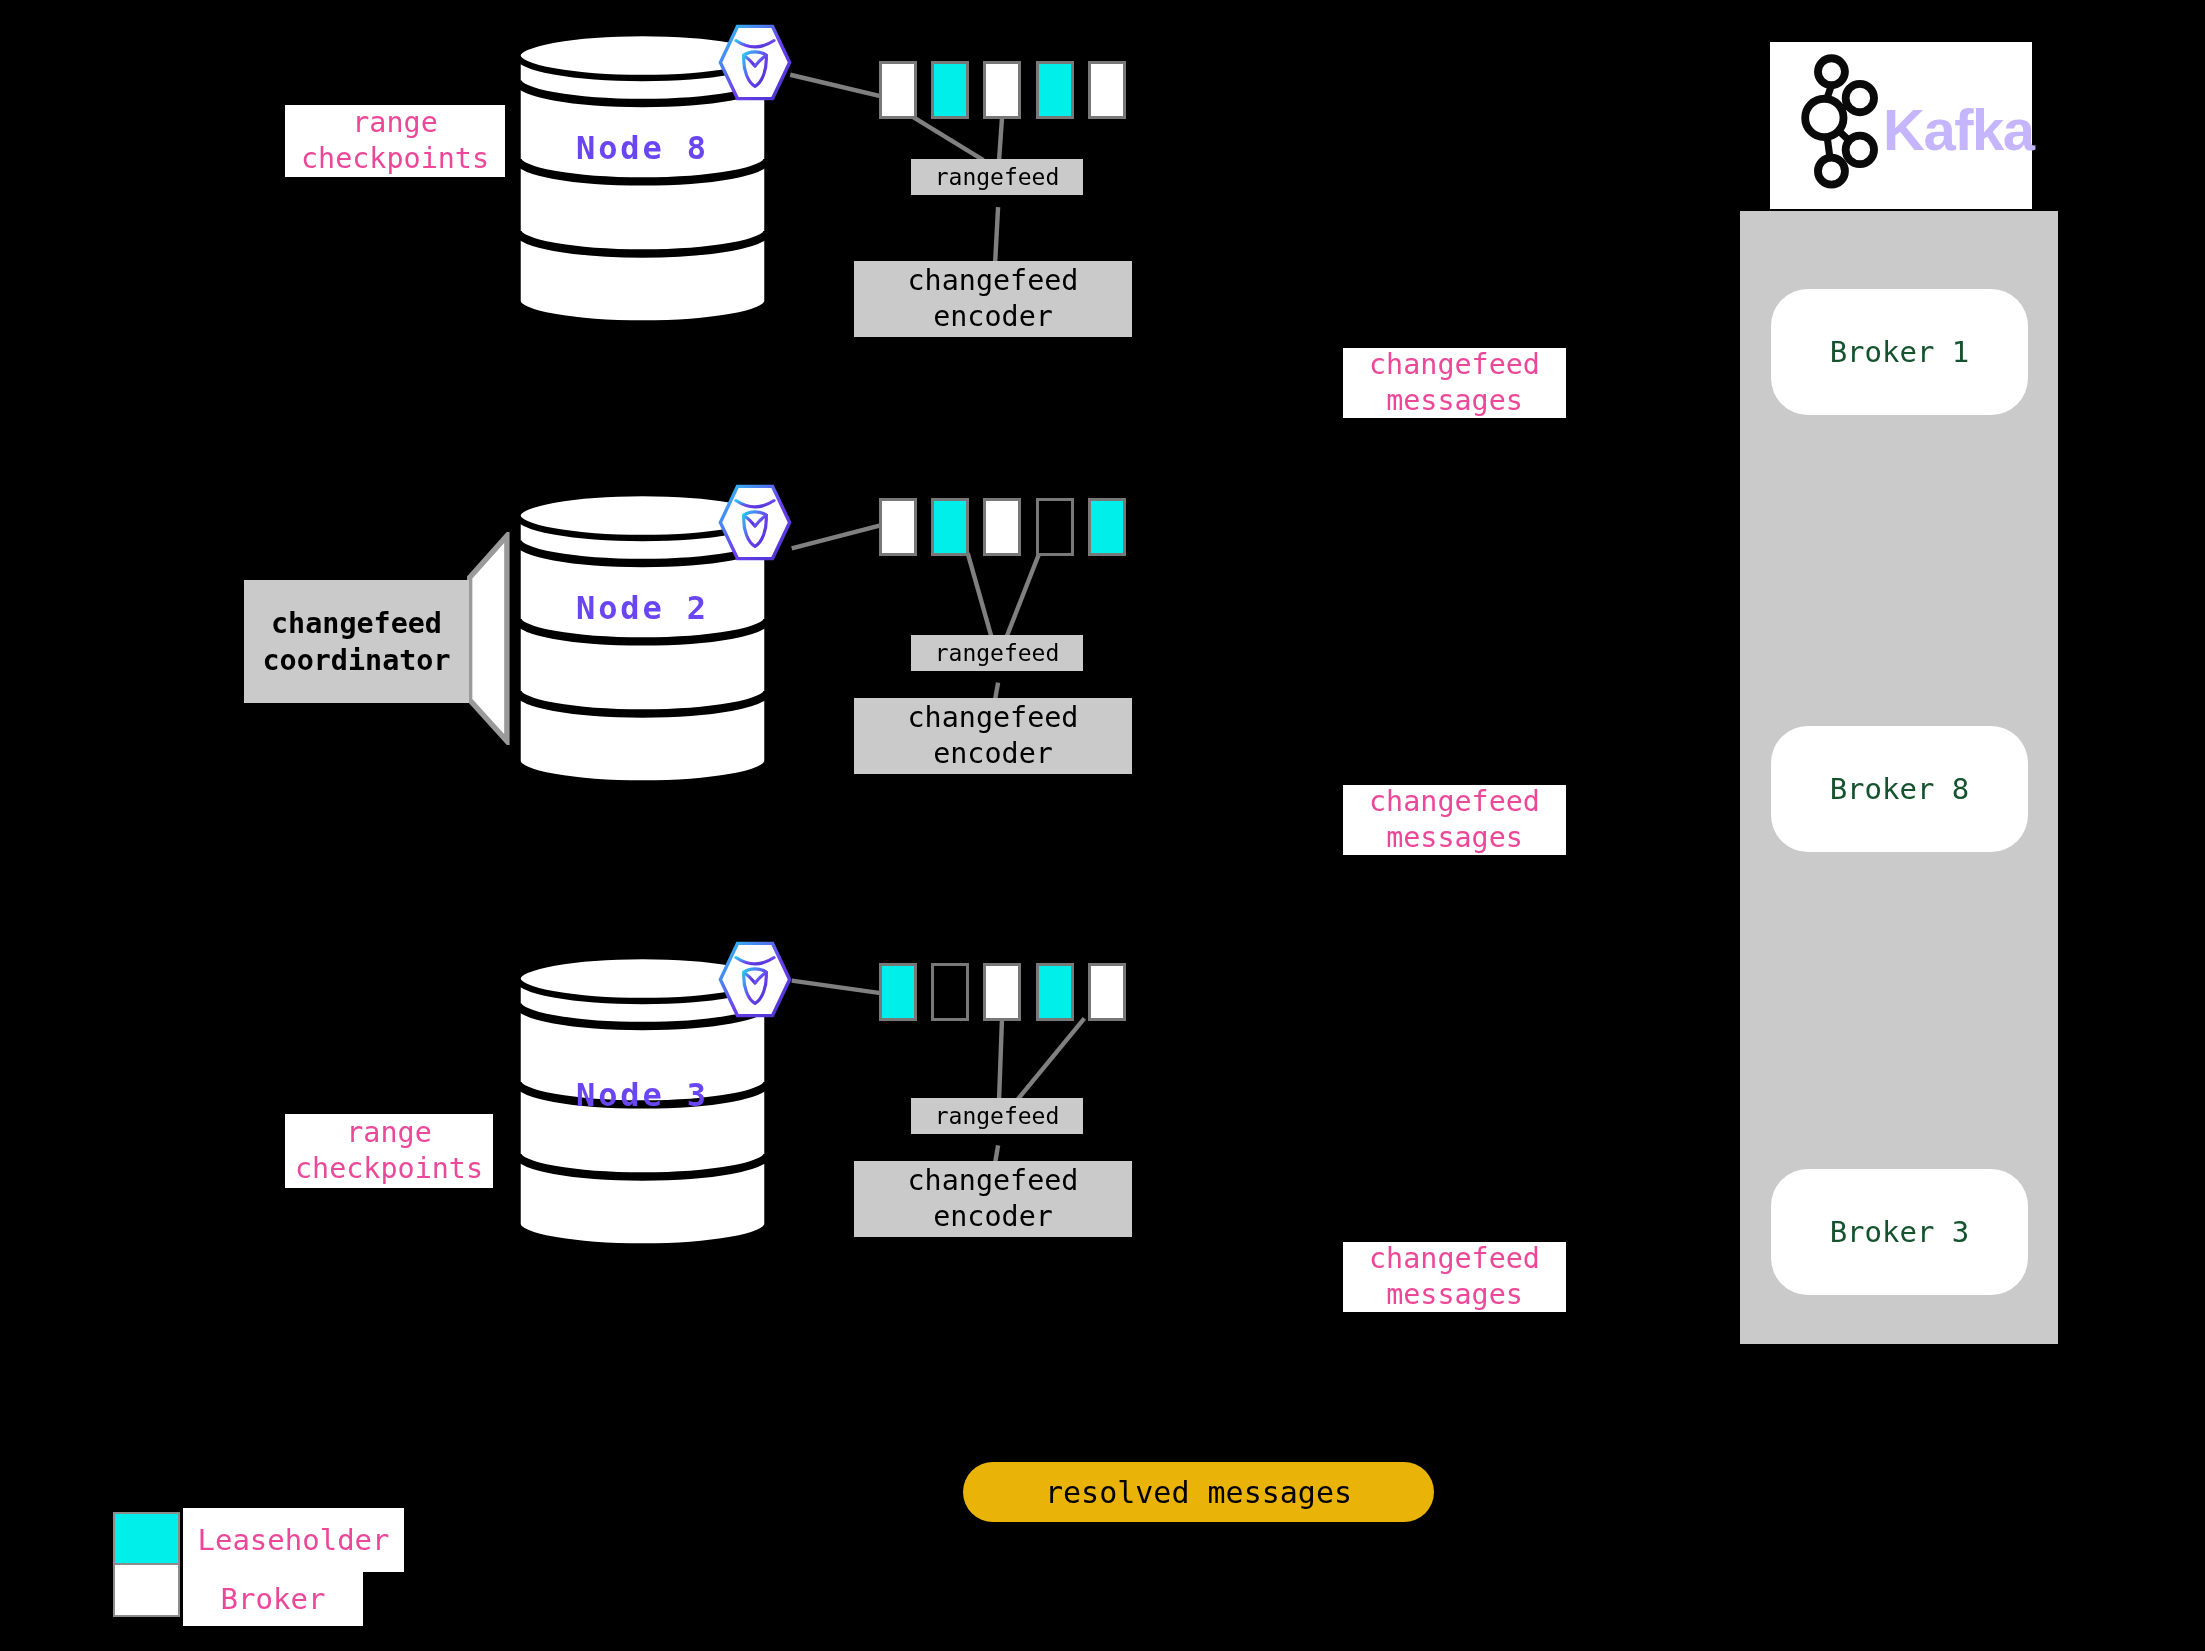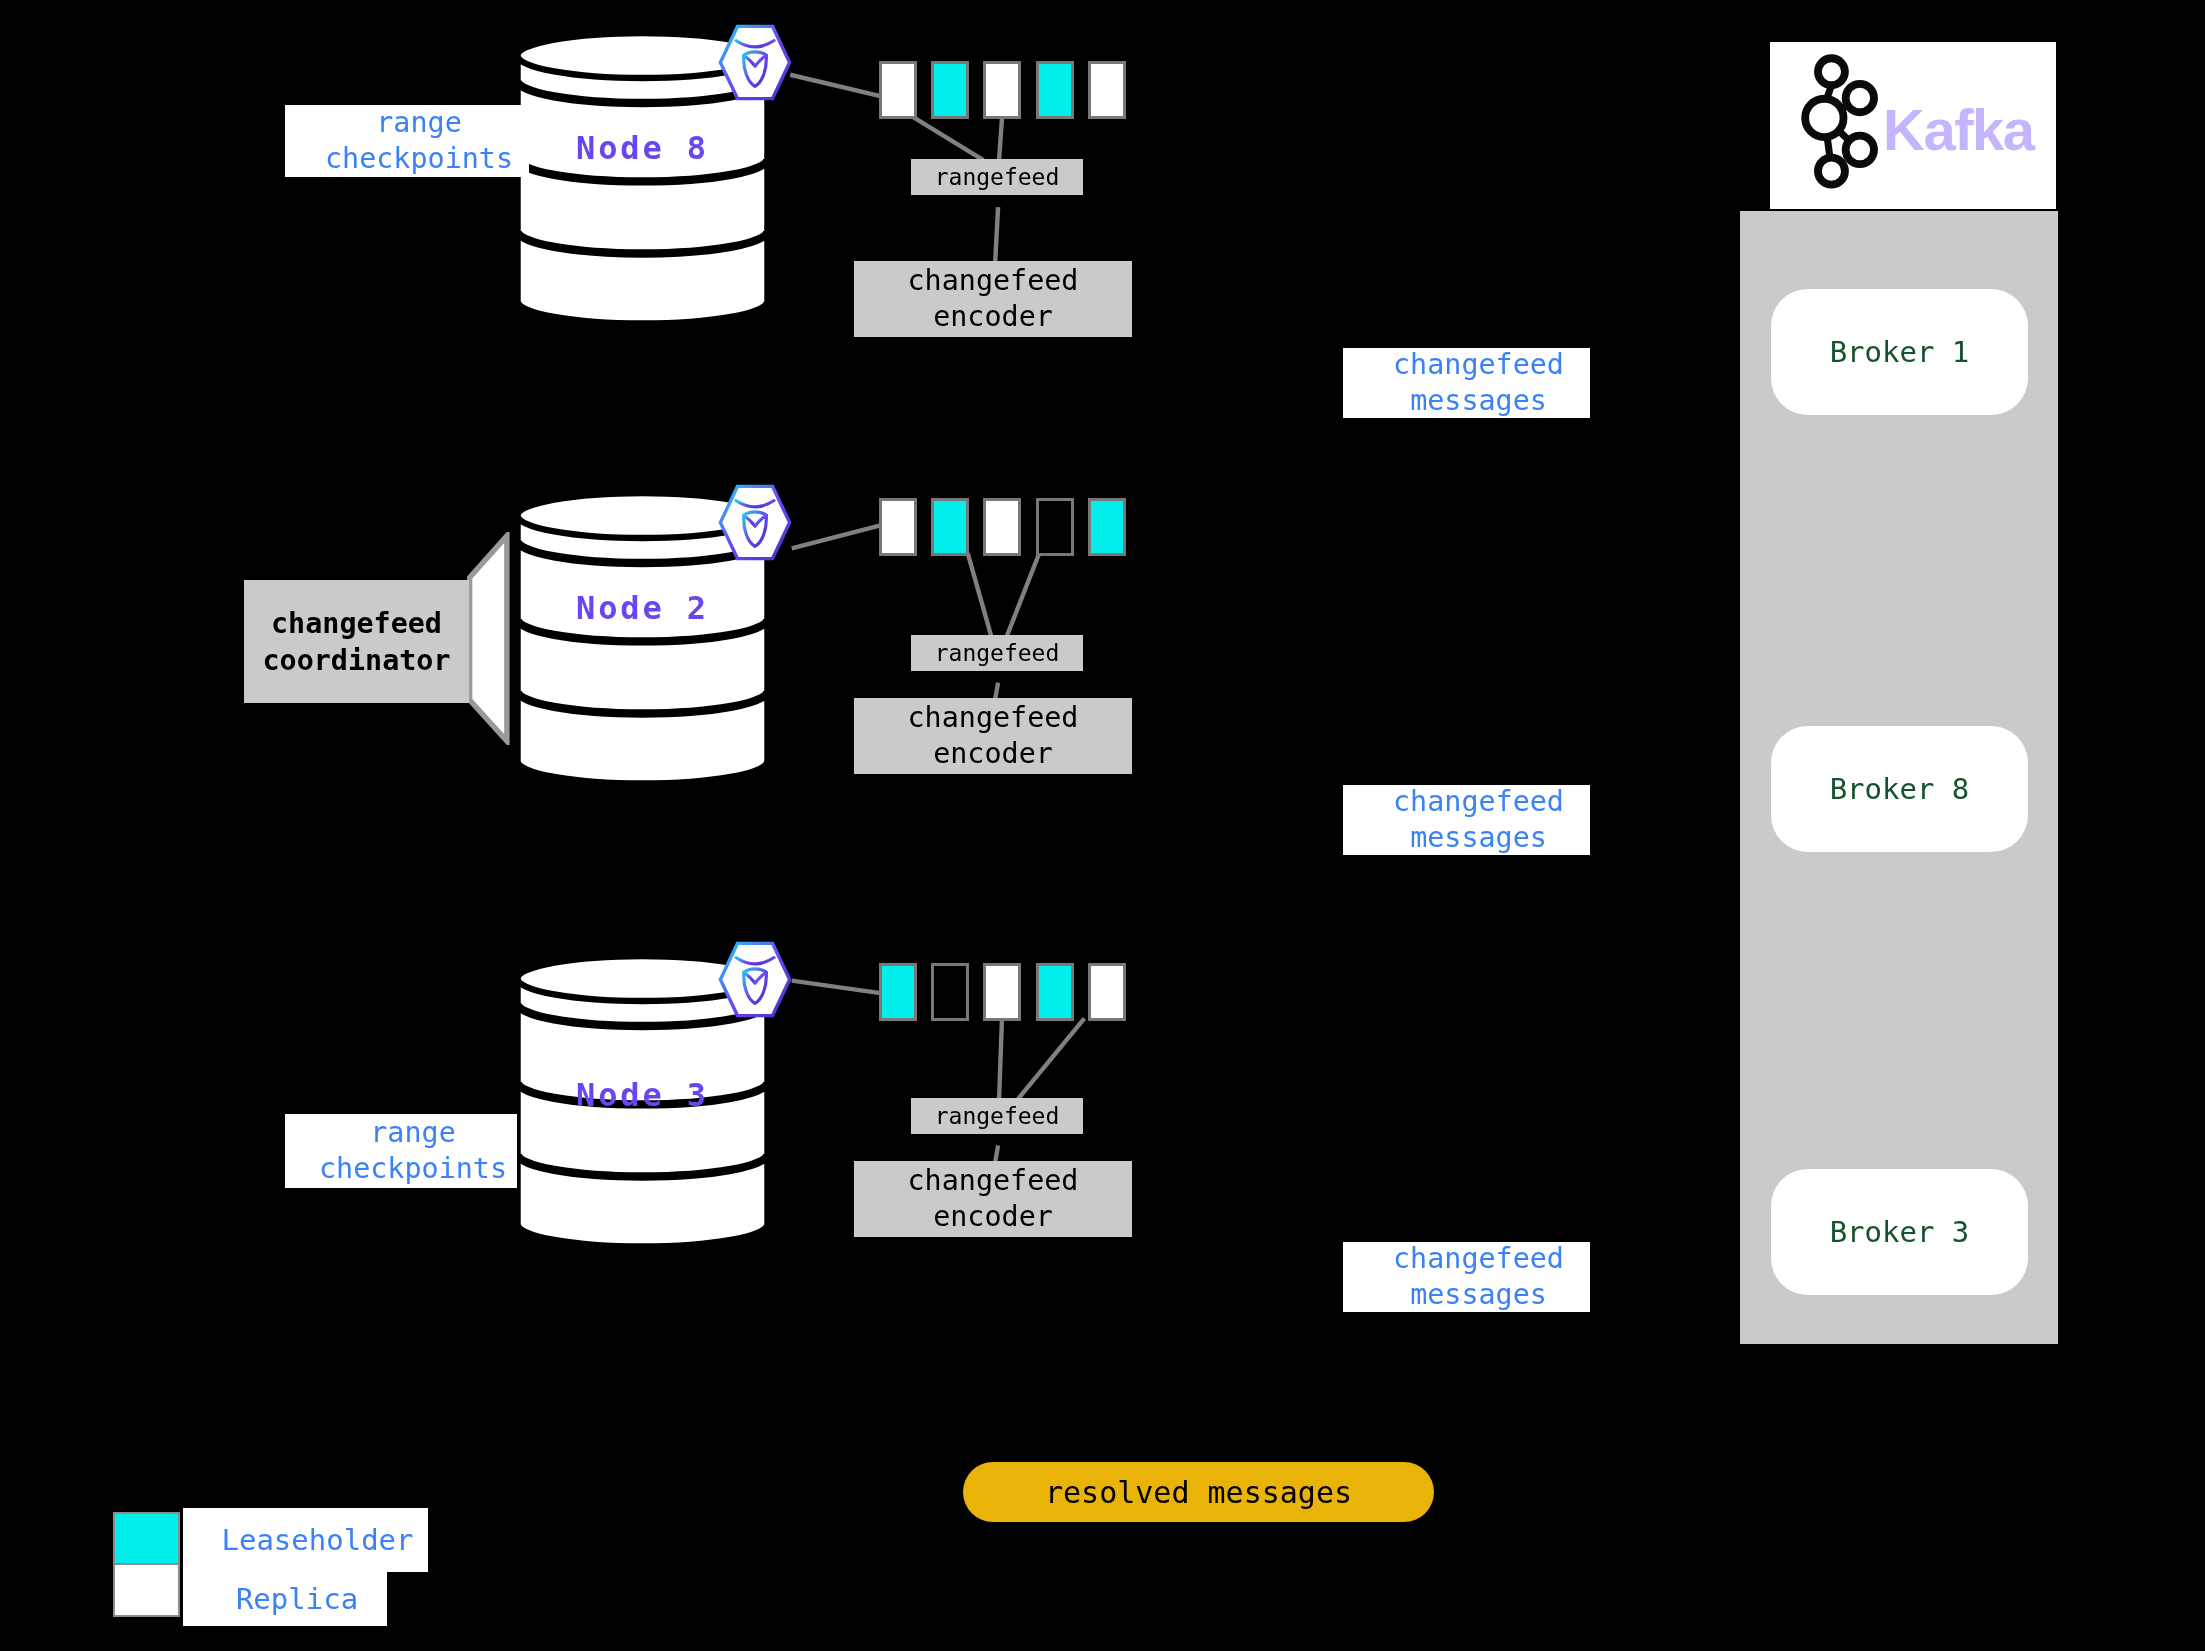--- a/index.html
+++ b/index.html
@@ -3,21 +3,21 @@
 <meta charset="utf-8">
 <style>
   html,body{
     margin:0;padding:0;
     width:2205px;height:1652px;
     background:#000000;
     font-family:"DejaVu Sans Mono",monospace;
     position:relative;overflow:hidden;
   }
   .abs{position:absolute;}
-  .whitebox{background:#ffffff;color:#3b82f6;padding-left:24px;}
+  .whitebox{background:#ffffff;color:#ec4899;}
   .graybox{background:#cacaca;color:#000;}
   .center-col{display:flex;flex-direction:column;justify-content:center;align-items:center;text-align:center;}
   .t58{font-size:28.4px;line-height:36px;}
   .bold{font-weight:bold;}
   .node-label{
     width:257px;text-align:center;
     font-size:32px;font-weight:bold;color:#6A45F2;letter-spacing:2.9px;
   }
   .range-row{position:absolute;left:879px;display:flex;gap:14.2px;}
   .cell{width:38px;height:58px;border:3.9px solid #787878;box-sizing:border-box;}
@@ -221,14 +221,14 @@
 
 <div class="abs broker" style="top:289px">Broker 1</div>
 <div class="abs broker" style="top:726px">Broker 8</div>
 <div class="abs broker" style="top:1169px">Broker 3</div>
 
 <div class="abs pill">resolved messages</div>
 
 <div class="abs legend-swatch" style="top:1512px" data-kind="leaseholder"></div>
 <div class="abs legend-swatch" style="top:1563px;height:54px" data-kind="replica"></div>
 <div class="abs whitebox legend-label" style="top:1508px;width:221px;height:64px">Leaseholder</div>
-<div class="abs whitebox legend-label" style="top:1571px;width:180px;height:55px">Replica</div>
+<div class="abs whitebox legend-label" style="top:1571px;width:180px;height:55px">Broker</div>
 
 
 </body></html>

